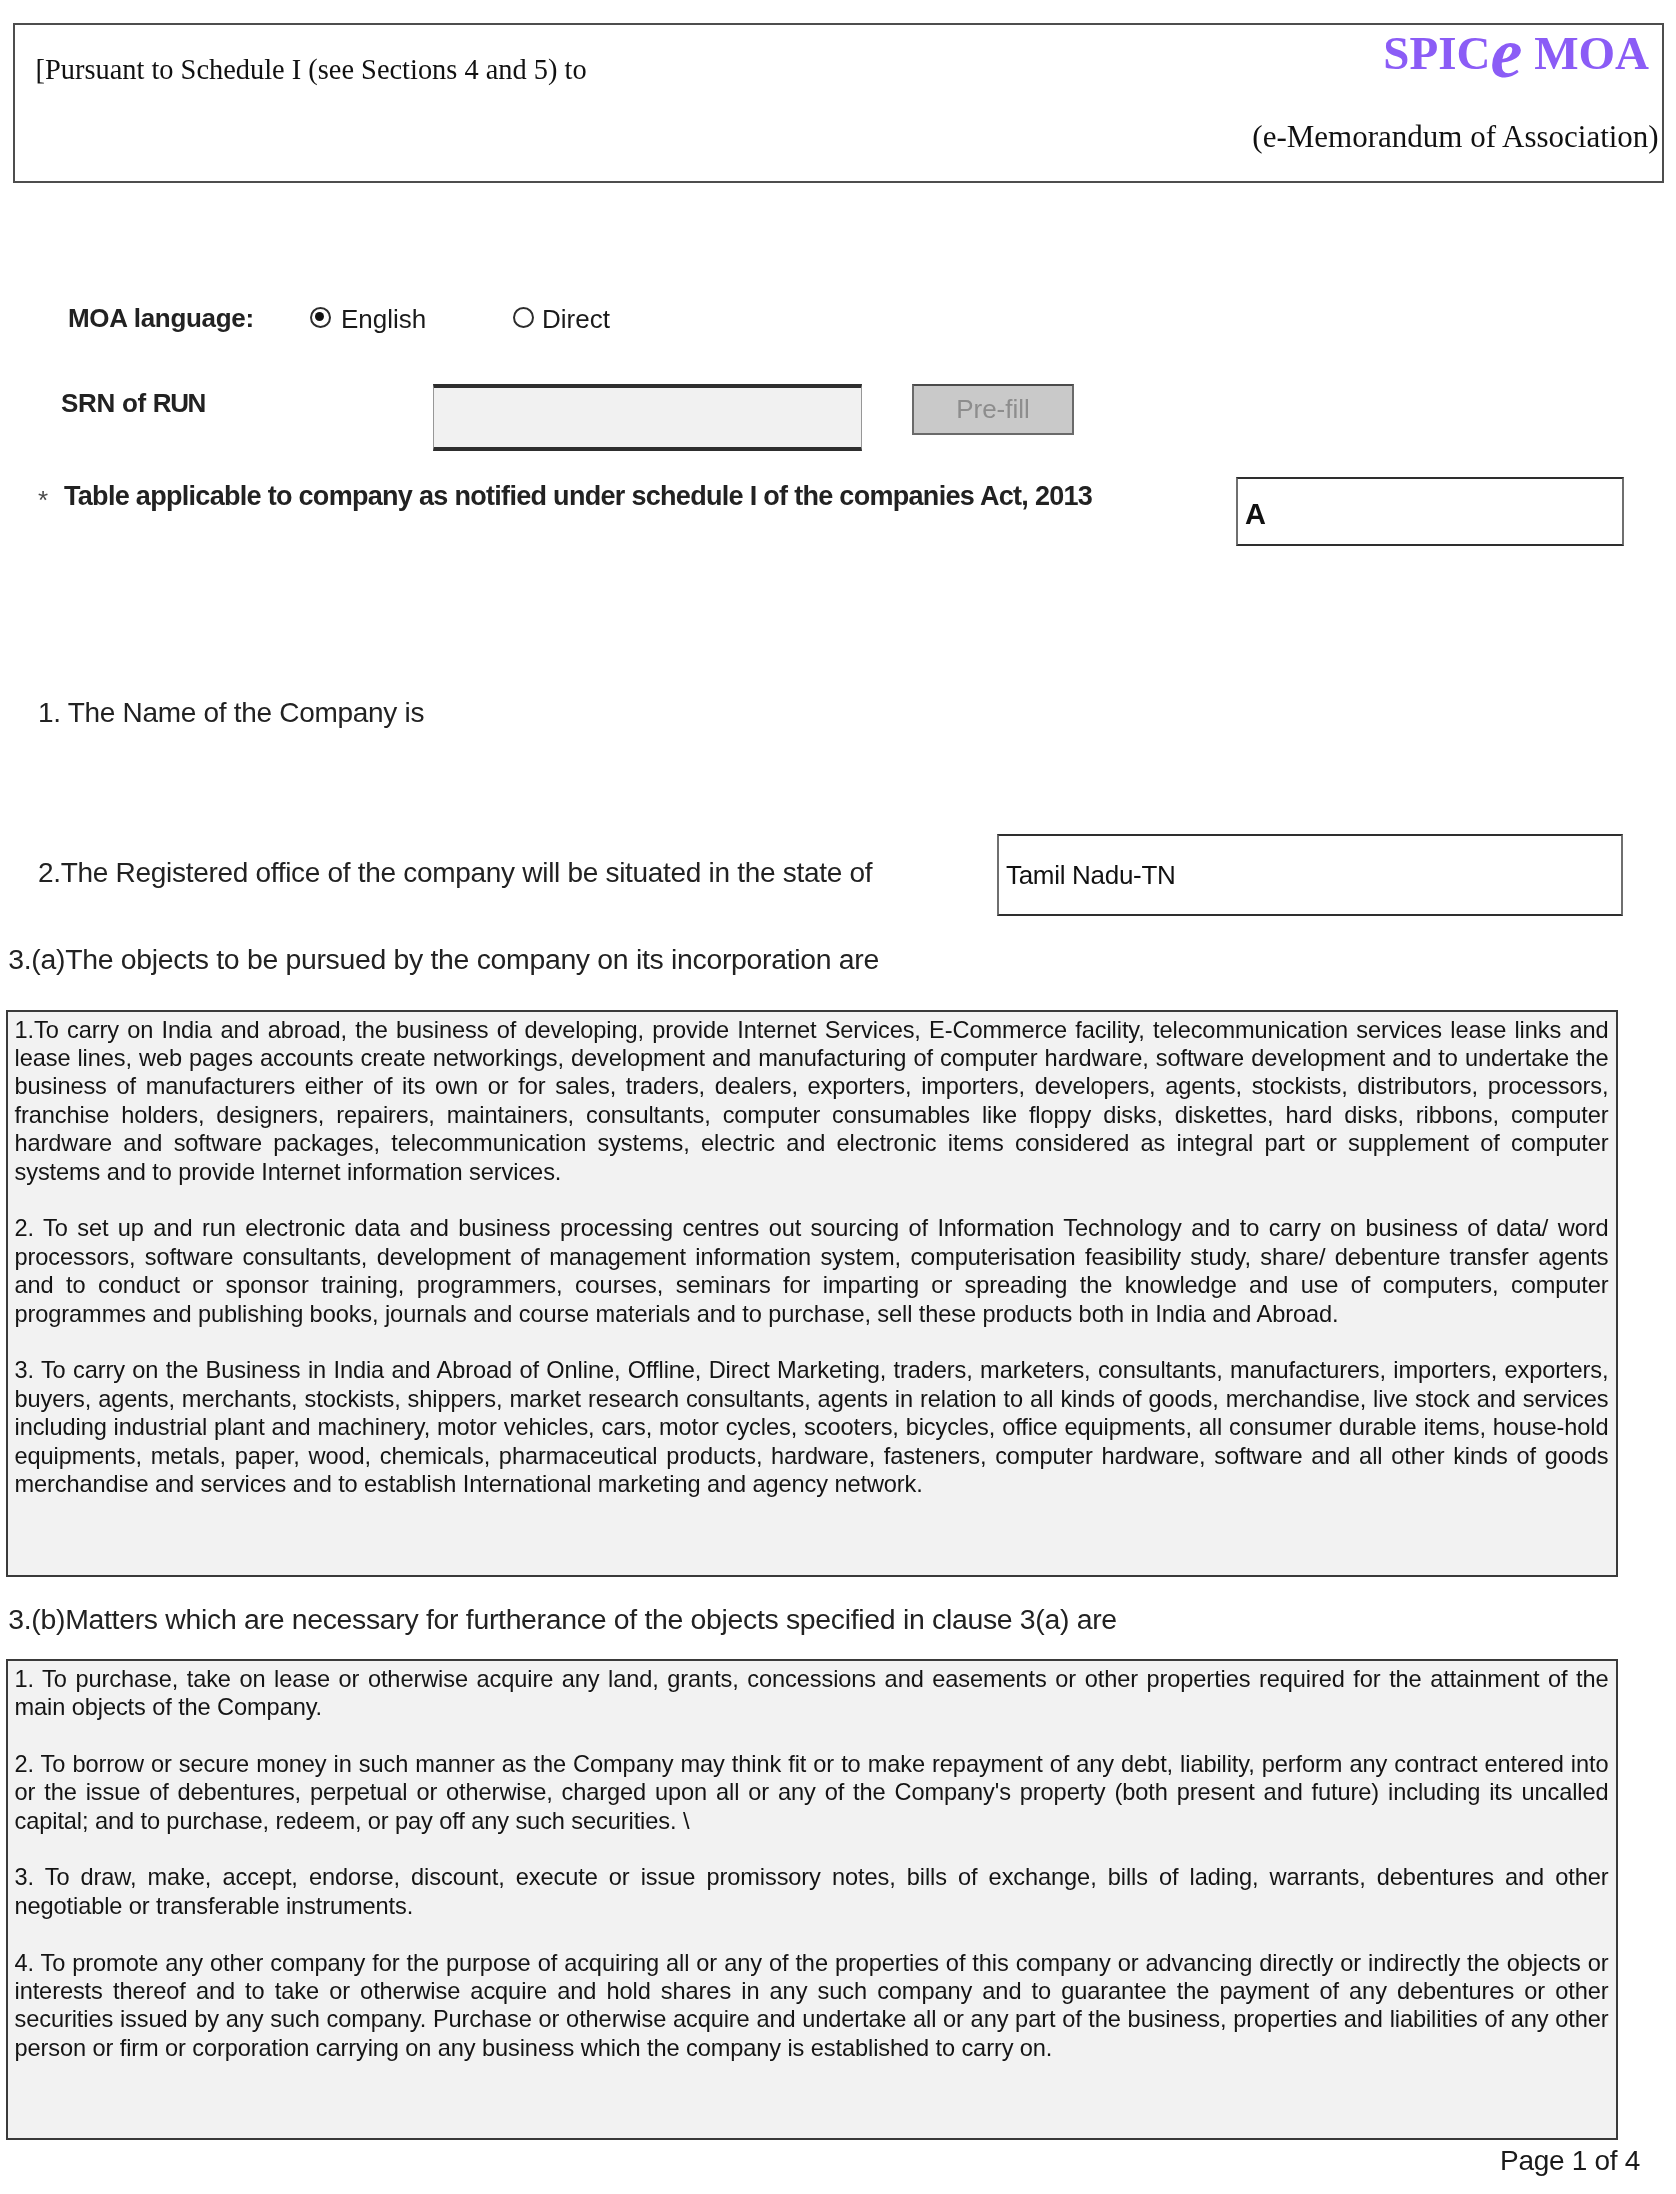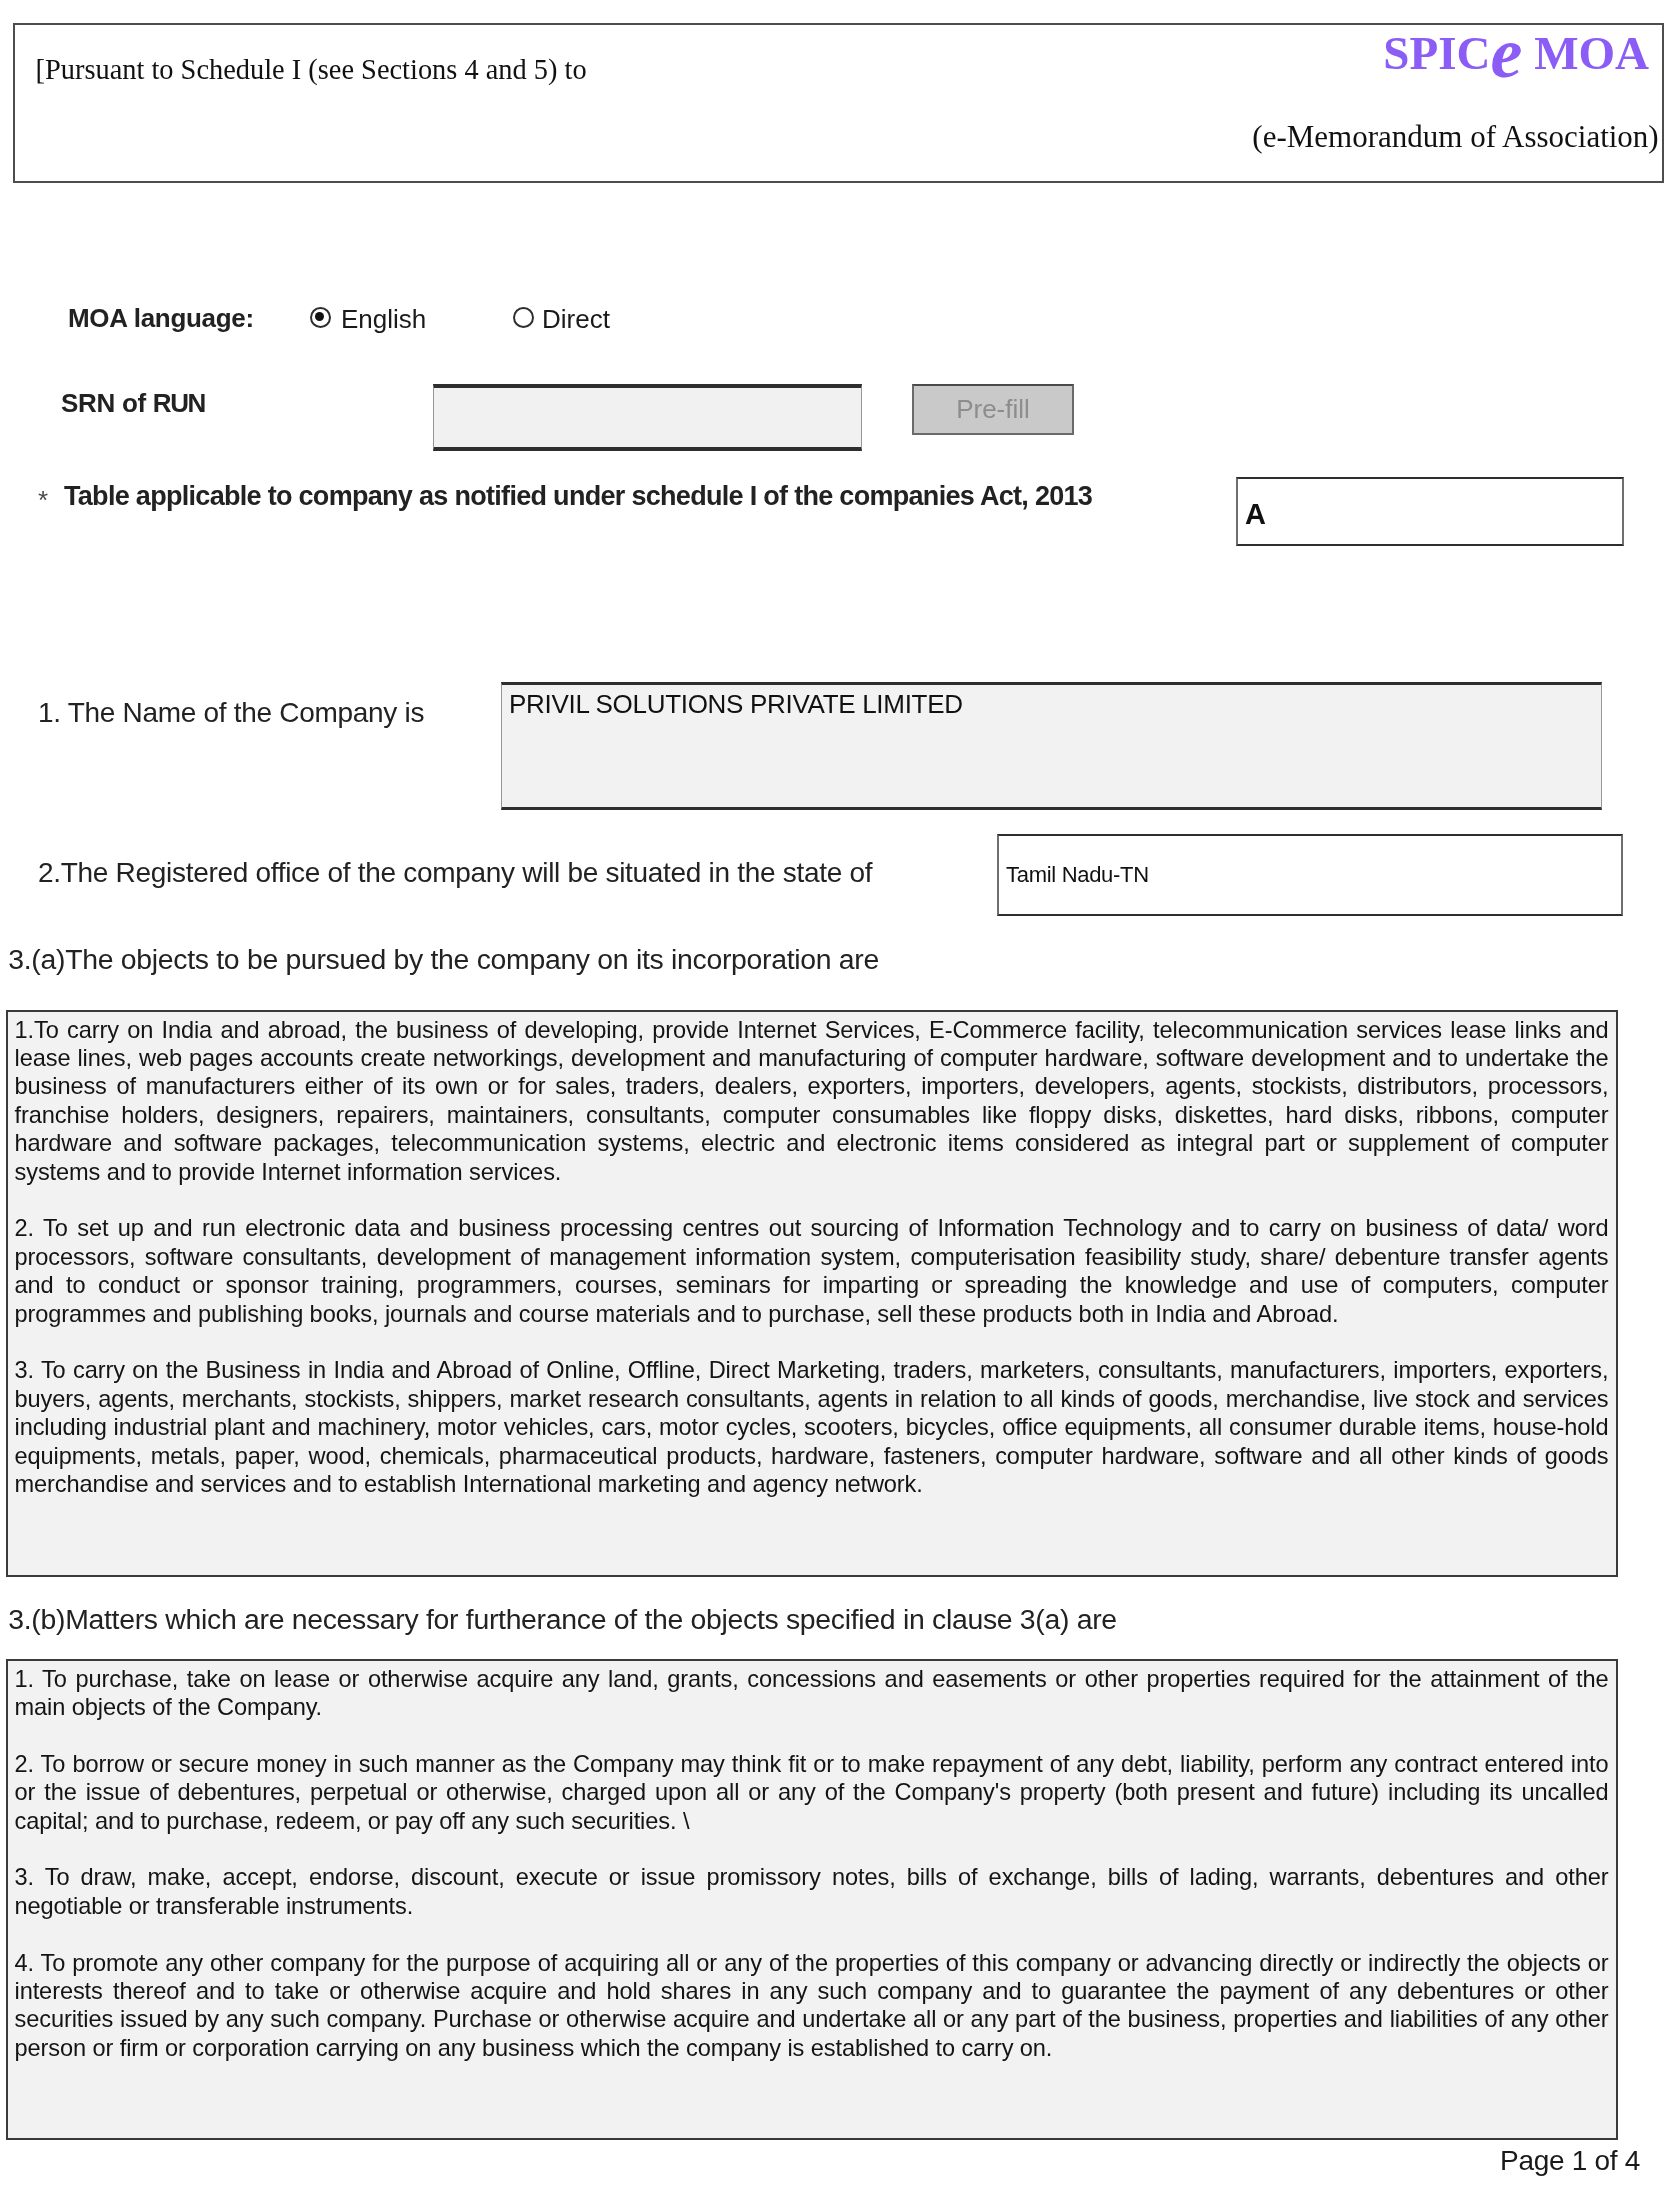--- a/index.html
+++ b/index.html
@@ -27,21 +27,21 @@
   .radio.sel::after{content:"";position:absolute;left:2.8px;top:2.8px;width:9.7px;height:9.7px;
     border-radius:50%;background:#111;}
   .radio-lbl{position:absolute;font-size:26px;color:#1a1a1a;white-space:nowrap;}
 
   
   .fieldbox{position:absolute;box-sizing:border-box;background:#f1f1f1;
     border-top:4.2px solid #2e2e2e;border-bottom:4.2px solid #2e2e2e;
     border-left:1.4px solid #979797;border-right:1.4px solid #979797;}
   .fieldbox.white{background:#ffffff;border-top-width:2.8px;border-bottom-width:2.8px;
     border-left:2.1px solid #6f6f6f;border-right:2.1px solid #6f6f6f;}
-  .fieldval{font-size:22px;letter-spacing:-0.3px;color:#111;padding:4.2px 7px;}
+  .fieldval{font-size:26px;letter-spacing:-0.3px;color:#111;padding:4.2px 7px;}
 
   .btn{position:absolute;box-sizing:border-box;background:#c9c9c9;
     border:2.1px solid #6a6a6a;border-top-color:#4b4b4b;
     display:flex;align-items:center;justify-content:center;
     font-size:26px;color:#8d8d8d;}
 
   .req{color:#4a4a4a;font-size:26px;}
 
   .tablea-bold{font-weight:bold;text-decoration:underline;}
 
@@ -80,23 +80,20 @@
   <div class="btn" style="left:912px;top:384px;width:162px;height:51px;">Pre-fill</div>
 
   <span class="req" style="position:absolute;left:38px;top:485px;">*</span>
   <div class="lbl" style="left:64px;top:481px;font-weight:bold;letter-spacing:-0.7px;font-size:27px;">Table applicable to company as notified under schedule I of the companies Act, 2013</div>
   <div class="fieldbox white" style="left:1236px;top:477px;width:388px;height:69px;">
     <div class="fieldval" style="font-weight:bold;font-size:29px;padding-top:19.4px;">A</div>
   </div>
 
 
   <div class="lbl" style="left:38px;top:697px;">1. The Name of the Company is</div>
-  <div class="fieldbox" style="left:501px;top:682px;width:1101px;height:128px;border-top-width:3.5px;border-bottom-width:3.5px;background:#f2f2f2;">
-    <div class="fieldval" style="font-size:26px;">PRIVIL SOLUTIONS PRIVATE LIMITED</div>
-  </div>
 
   <div class="lbl" style="left:38px;top:857px;">2.The Registered office of the company will be situated in the state of</div>
   <div class="fieldbox white" style="left:997px;top:834px;width:626px;height:82px;display:flex;align-items:center;">
     <div class="fieldval" style="padding:0 0 0 7px;">Tamil Nadu-TN</div>
   </div>
 
   <div class="lbl" style="left:8.3px;top:943px;font-size:28.4px;">3.(a)The objects to be pursued by the company on its incorporation are</div>
 
   <div class="bigbox" style="top:1010px;height:567px;">
     <p>1.To carry on India and abroad, the business of developing, provide Internet Services, E-Commerce facility, telecommunication services lease links and lease lines, web pages accounts create networkings, development and manufacturing of computer hardware, software development and to undertake the business of manufacturers either of its own or for sales, traders, dealers, exporters, importers, developers, agents, stockists, distributors, processors, franchise holders, designers, repairers, maintainers, consultants, computer consumables like floppy disks, diskettes, hard disks, ribbons, computer hardware and software packages, telecommunication systems, electric and electronic items considered as integral part or supplement of computer systems and to provide Internet information services.</p>

